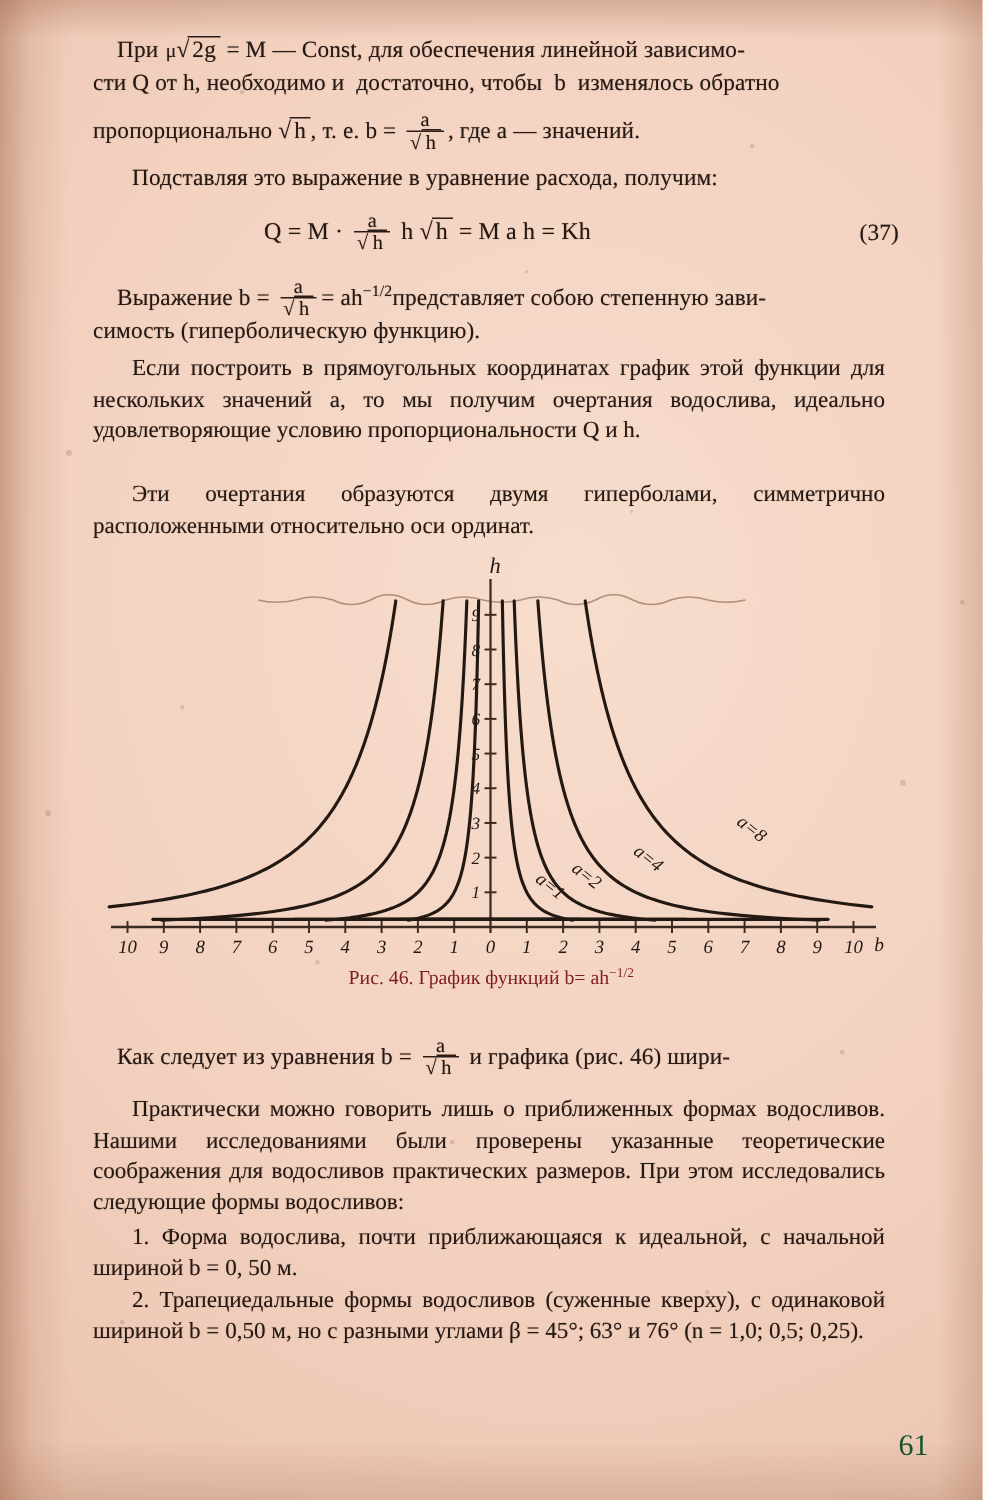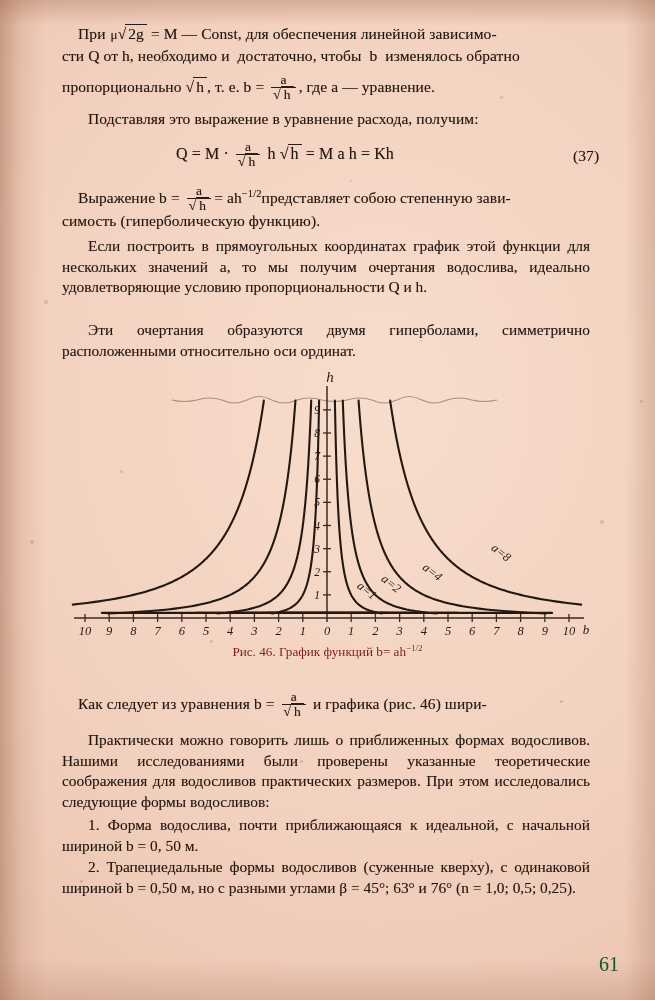--- a/index.html
+++ b/index.html
@@ -99,21 +99,21 @@
     <span>= M — Const, для обеспечения линейной зависимо-</span>
   </div>
   <div class="tx" style="left:62px;top:47px;">
     сти Q от h, необходимо и&nbsp; достаточно, чтобы&nbsp; b&nbsp; изменялось обратно
   </div>
   <div class="tx" style="left:62px;top:73px;">
     пропорционально <span class="rad">√<span class="bar">h</span></span><span>, т. е. b =</span>
     <span class="frac">
       <span class="num">a</span>
       <span class="den">√<span style="border-top:1.2px solid #2a1c18;padding:0 3px;">h</span></span>
-    </span><span>, где a — уравнение.</span>
+    </span><span>, где a — значений.</span>
   </div>
 
   <div class="tx" style="left:88px;top:110px;">Подставляя это выражение в уравнение расхода, получим:</div>
 
   <div class="tx" style="left:176px;top:140px;font-size:16px;">
     <span>Q = M ·</span>
     <span class="frac">
       <span class="num">a</span>
       <span class="den">√<span style="border-top:1.2px solid #2a1c18;padding:0 3px;">h</span></span>
     </span>

